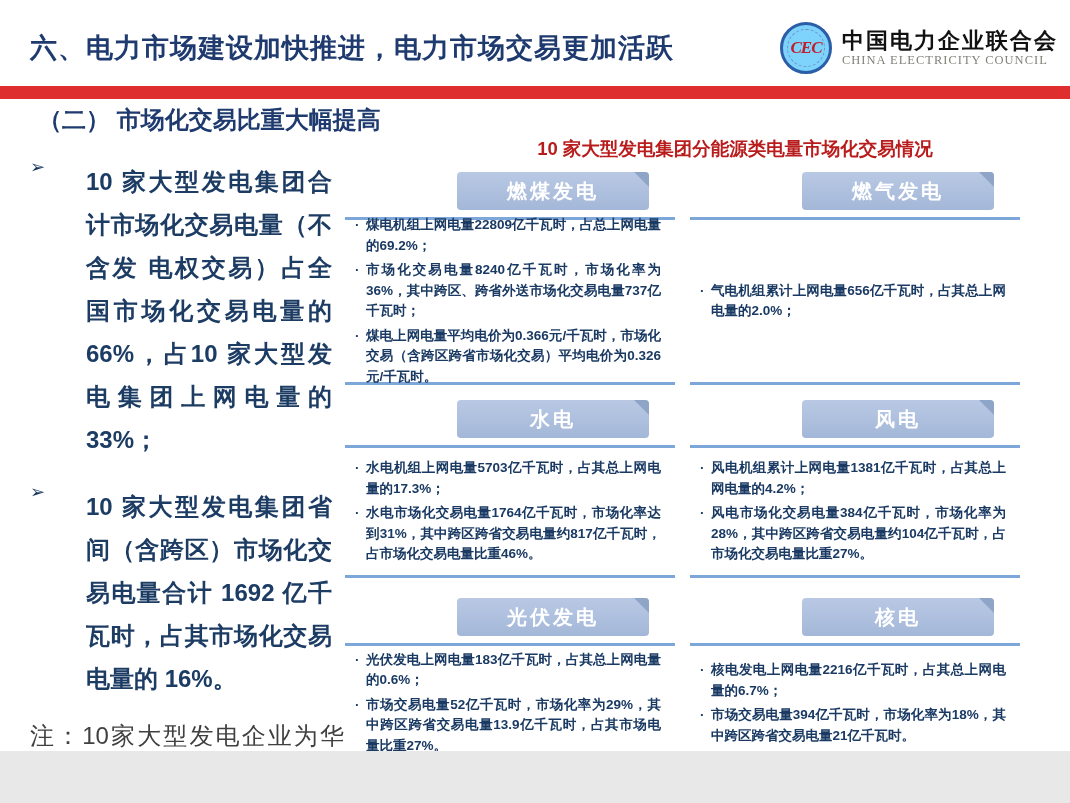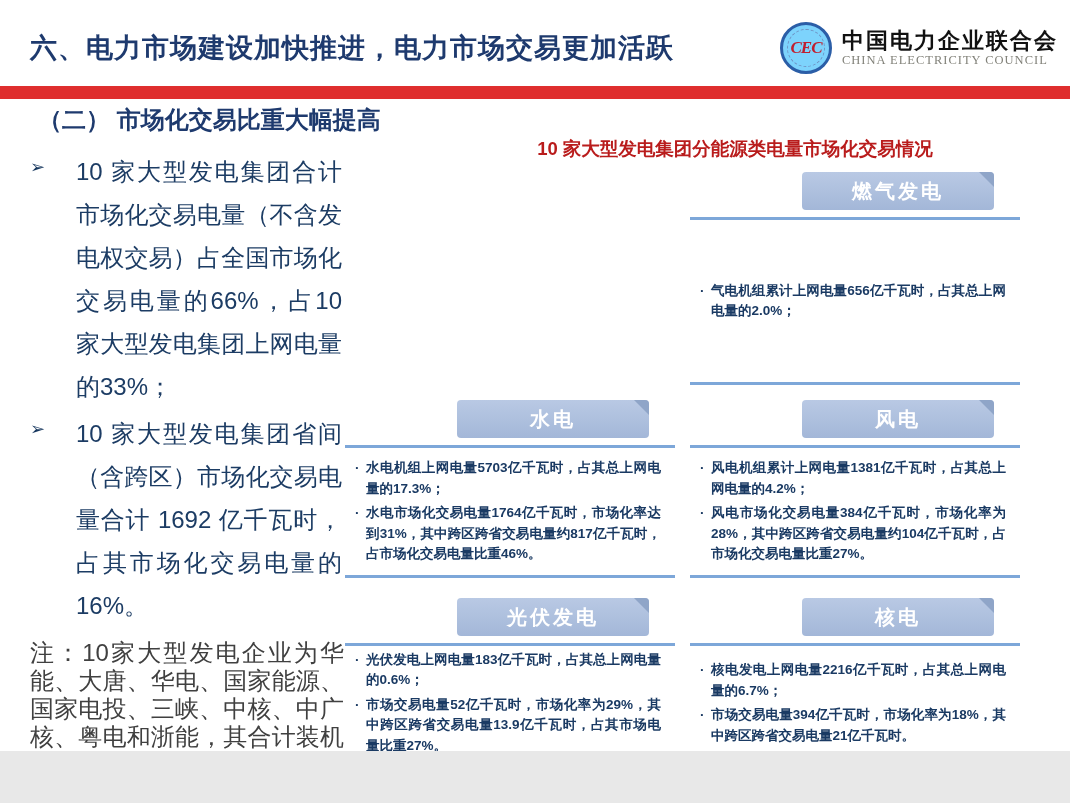--- a/index.html
+++ b/index.html
@@ -21,21 +21,21 @@
 
   .red-bar{position:absolute;left:0;top:86px;width:1070px;height:13px;background:#df2e2e;}
   .footer-bar{position:absolute;left:0;top:787px;width:1070px;height:16px;background:#0f2b52;}
 
   .section-heading{position:absolute;left:38px;top:104px;font-size:24px;font-weight:bold;color:#1e3a6e;}
 
   
   .left-panel{position:absolute;left:30px;top:148px;width:314px;color:#1c3c64;}
   .lbullet{display:flex;}
   .lbullet .arrow{width:44px;flex:0 0 44px;font-size:18px;color:#17375e;padding-top:8px;}
-  .lbullet p{margin:2px;flex:1;font-size:24px;line-height:43px;text-align:justify;font-weight:400;}
+  .lbullet p{margin:12px;flex:1;font-size:24px;line-height:43px;text-align:justify;font-weight:700;}
   .note{margin:10px 0 0 0;font-size:24px;line-height:28px;text-align:justify;color:#404040;}
 
   
   .figure-title{position:absolute;left:345px;top:136px;width:675px;padding-left:105px;
     text-align:center;font-size:18.5px;font-weight:bold;color:#b91c1c;}
   .energy-section{position:absolute;width:330px;}
   .hbox{position:relative;margin-left:112px;width:192px;height:38px;border-radius:4px;
     background:linear-gradient(#b9c9e4,#a3b7d8);display:flex;align-items:center;justify-content:center;}
   .hbox::after{content:"";position:absolute;top:0;right:0;border-top:15px solid #8fa5c8;
     border-left:15px solid transparent;border-top-right-radius:4px;}
@@ -80,20 +80,30 @@
     </div>
     <div class="lbullet">
       <span class="arrow">➢</span>
       <p>10 家大型发电集团省间（含跨区）市场化交易电量合计 1692 亿千瓦时，占其市场化交易电量的 16%。</p>
     </div>
     <p class="note">注：10家大型发电企业为华能、大唐、华电、国家能源、国家电投、三峡、中核、中广核、粤电和浙能，其合计装机容量约占全国总容量的56%。</p>
   </div>
 
   <div class="figure-title">10 家大型发电集团分能源类电量市场化交易情况</div>
 
+  <div class="energy-section pos-c1 pos-r1">
+    <div class="hbox">
+      <span>燃煤发电</span>
+    </div>
+    <div class="sbody h-r1">
+      <p>煤电机组上网电量22809亿千瓦时，占总上网电量的69.2%；</p>
+      <p>市场化交易电量8240亿千瓦时，市场化率为36%，其中跨区、跨省外送市场化交易电量737亿千瓦时；</p>
+      <p>煤电上网电量平均电价为0.366元/千瓦时，市场化交易（含跨区跨省市场化交易）平均电价为0.326元/千瓦时。</p>
+    </div>
+  </div>
 
   <div class="energy-section pos-c2 pos-r1">
     <div class="hbox">
       <span>燃气发电</span>
     </div>
     <div class="sbody h-r1">
       <p>气电机组累计上网电量656亿千瓦时，占其总上网电量的2.0%；</p>
     </div>
   </div>
 

